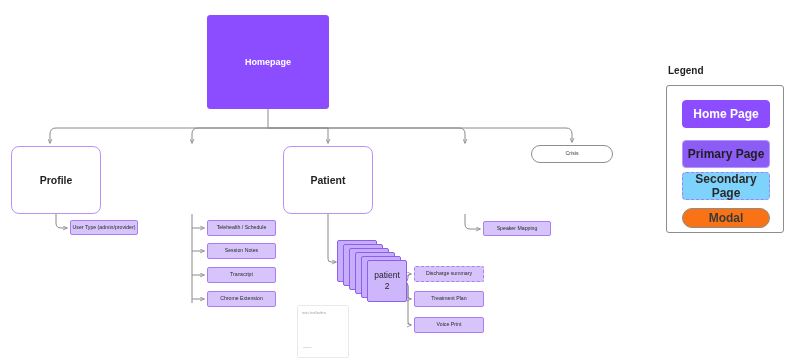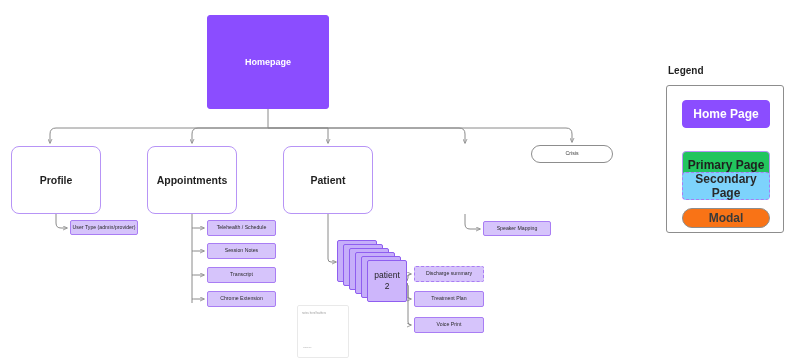--- a/index.html
+++ b/index.html
@@ -188,22 +188,22 @@
     font-weight: bold;
   }
   .lg-home {
     top: 14px; height: 28px;
     background: #8B4DFF;
     border: 1px solid #8B4DFF;
     color: #ffffff;
     border-radius: 4px;
   }
   .lg-primary {
-    top: 65px; height: 28px;
-    background: #22c55e;
+    top: 54px; height: 28px;
+    background: #8b5cf6;
     border: 1.4px solid #b794f6;
     color: #1f1f1f;
     border-radius: 4px;
   }
   .lg-secondary {
     top: 86px; height: 28px;
     background: #7dd3fc;
     border: 1px dashed #a97df4;
     color: #2a2a2a;
     border-radius: 4px;
@@ -280,23 +280,20 @@
   </svg>
 
   <div class="node node-home" id="node-homepage">
     <span>Homepage</span>
   </div>
 
   <div class="node node-primary" id="node-profile">
     <span>Profile</span>
   </div>
 
-  <div class="node node-primary" id="node-appointments">
-    <span>Appointments</span>
-  </div>
 
   <div class="node node-primary" id="node-patient">
     <span>Patient</span>
   </div>
 
 
   <div class="node node-modal" id="node-crisis">
     <span>Crisis</span>
   </div>
 

